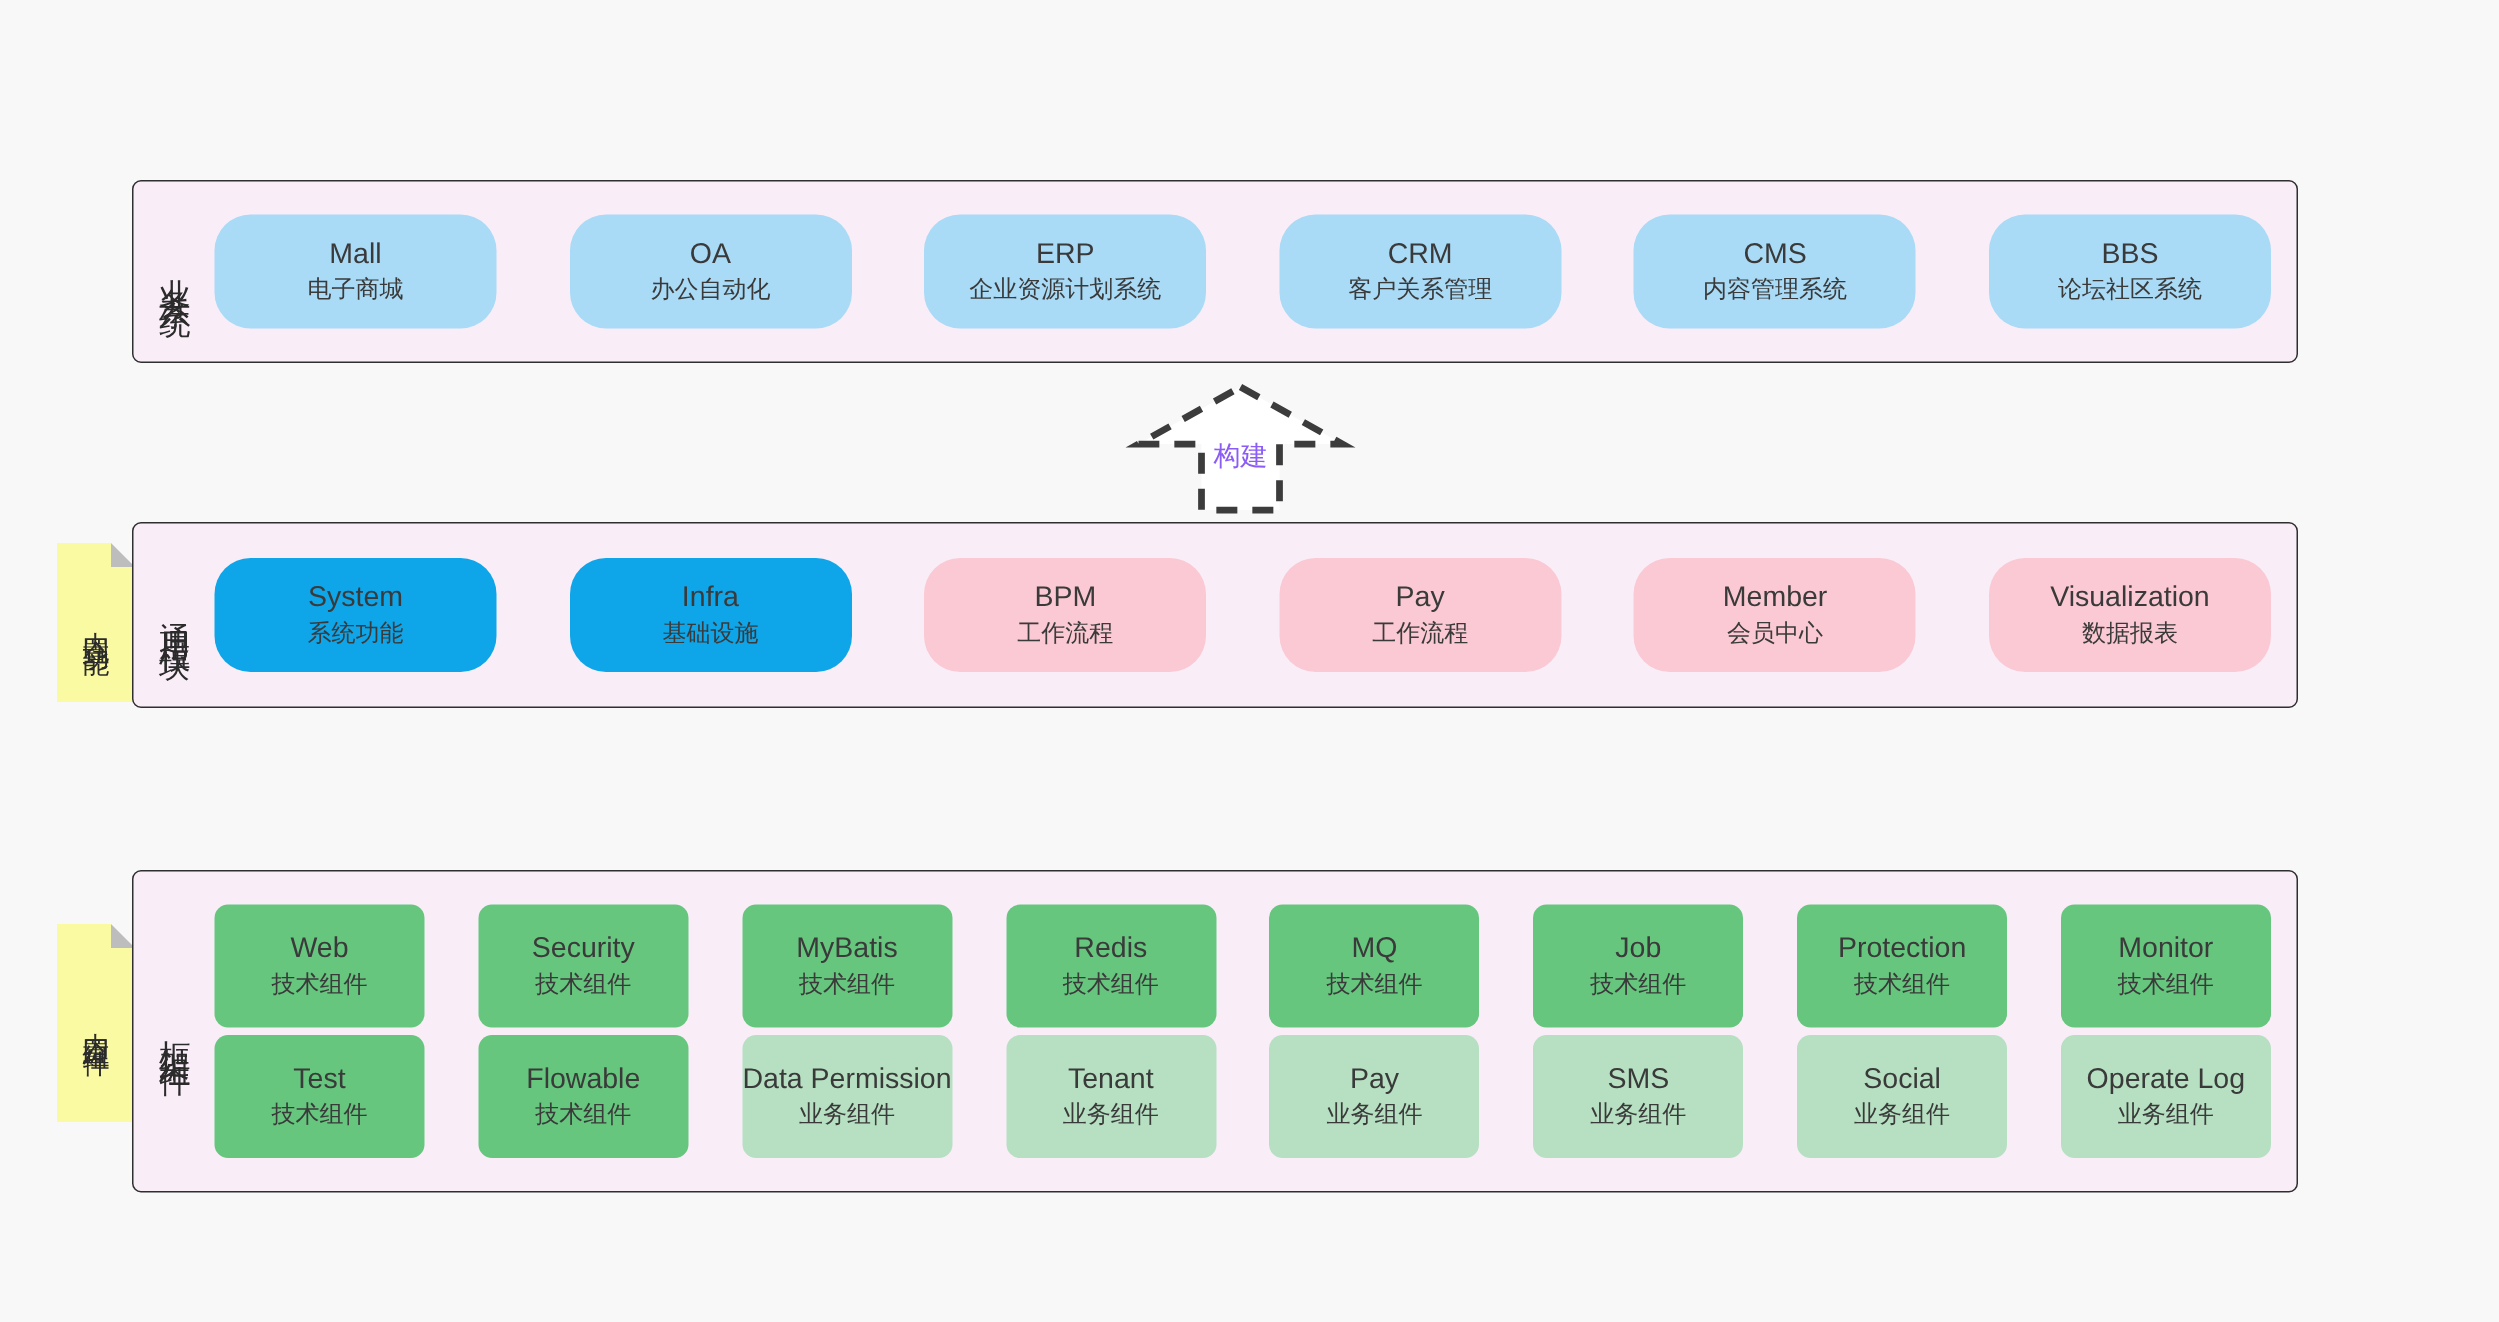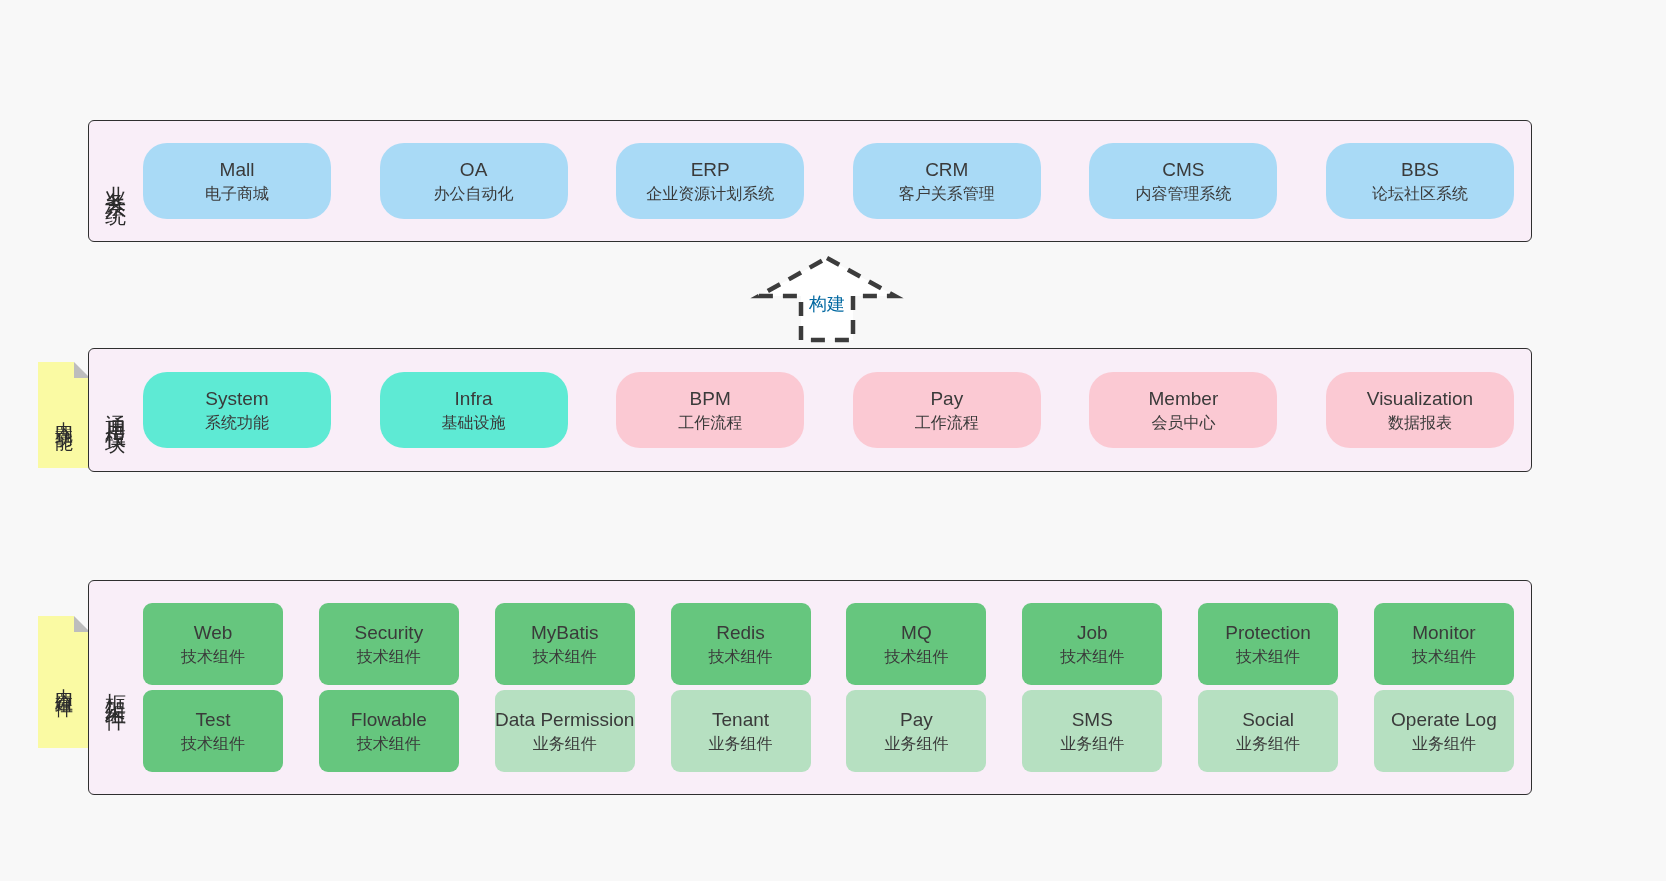--- a/index.html
+++ b/index.html
@@ -63,21 +63,21 @@
     border-radius:9px;
     display:flex;flex-direction:column;
     align-items:center;justify-content:center;
     text-align:center;
   }
   .box .t{font-size:19px;line-height:1.35;}
   .box .s{font-size:16px;line-height:1.35;}
   .band-1 .box,.band-2 .box{width:188px;height:76px;border-radius:24px;}
   .band-3 .box{width:140px;height:82px;}
   .blue{background:#a9daf6;}
-  .red{background:#5eead4;justify-content:center;}
+  .red{background:#0ea5e9;justify-content:center;}
   .pink{background:#fbc9d3;}
   .green-dark{background:#66c67e;}
   .green-light{background:#b6e0c1;}
 
   
   .sticky{
     position:absolute;
     left:38px;width:52px;
     background:#fafaa3;
     display:flex;align-items:center;justify-content:center;
@@ -101,21 +101,21 @@
   .arrow-1{left:757px;top:255px;}
   .arrow-2{left:771px;top:486px;}
   .arrow svg{display:block;overflow:visible;}
   .arrow-label{
     position:absolute;
     left:50%;top:36px;
     transform:translateX(-50%);
     background:#ffffff;
     padding:1px 3px;
     font-size:18px;
-    color:#0369a1;
+    color:#8b5cf6;
     white-space:nowrap;
   }
 </style>
 </head>
 <body>
 
 <div class="stage">
 
   <div class="sticky sticky-2">
     <span class="vtext">内置功能</span>

